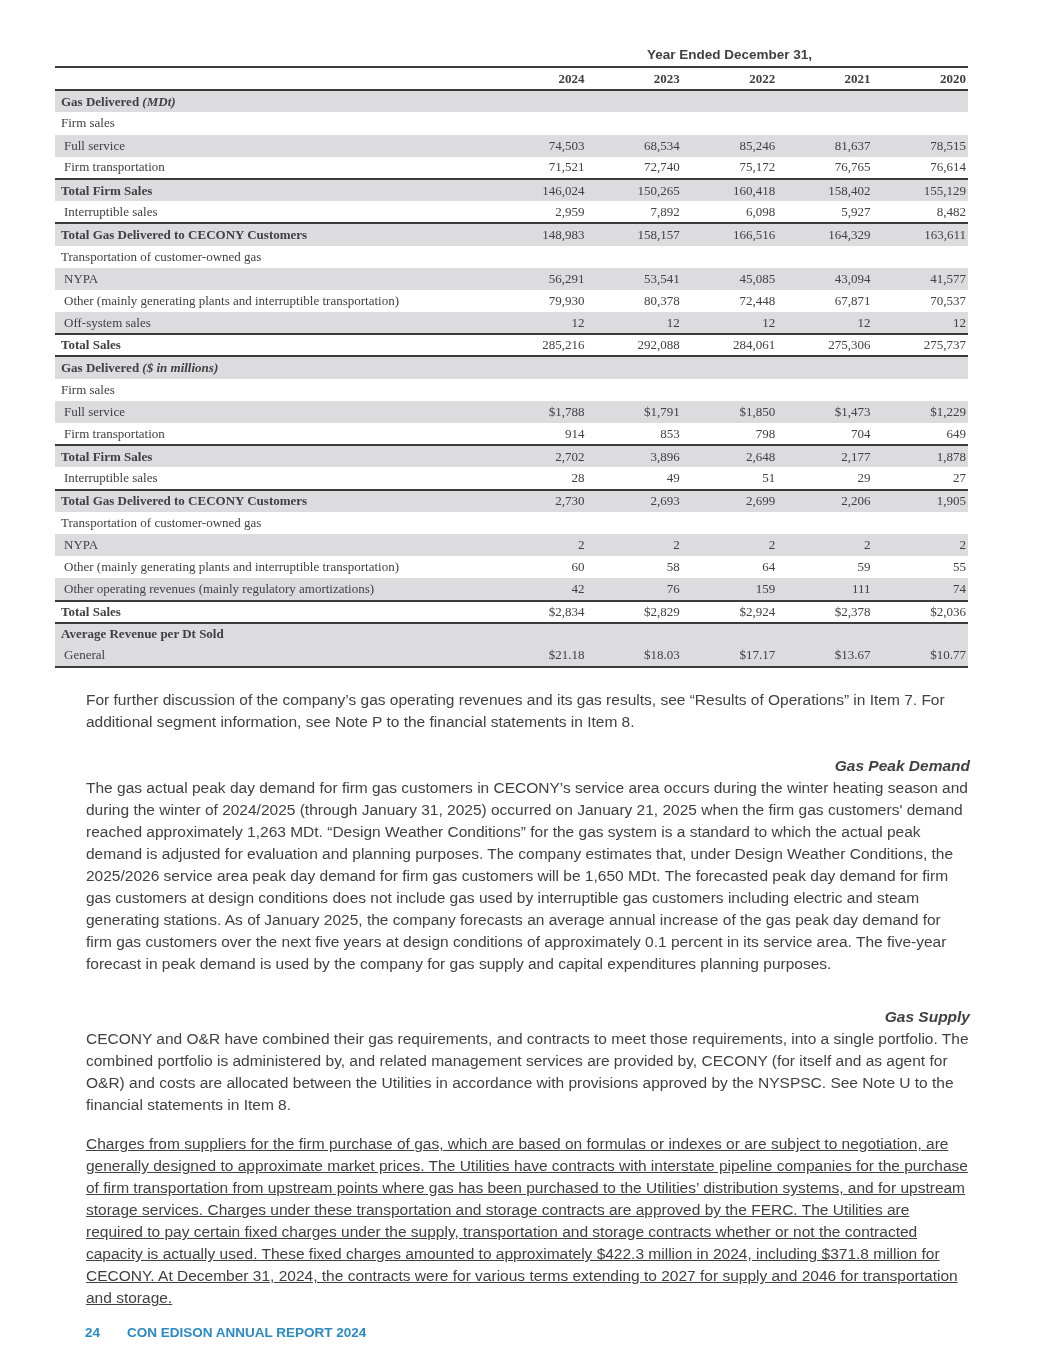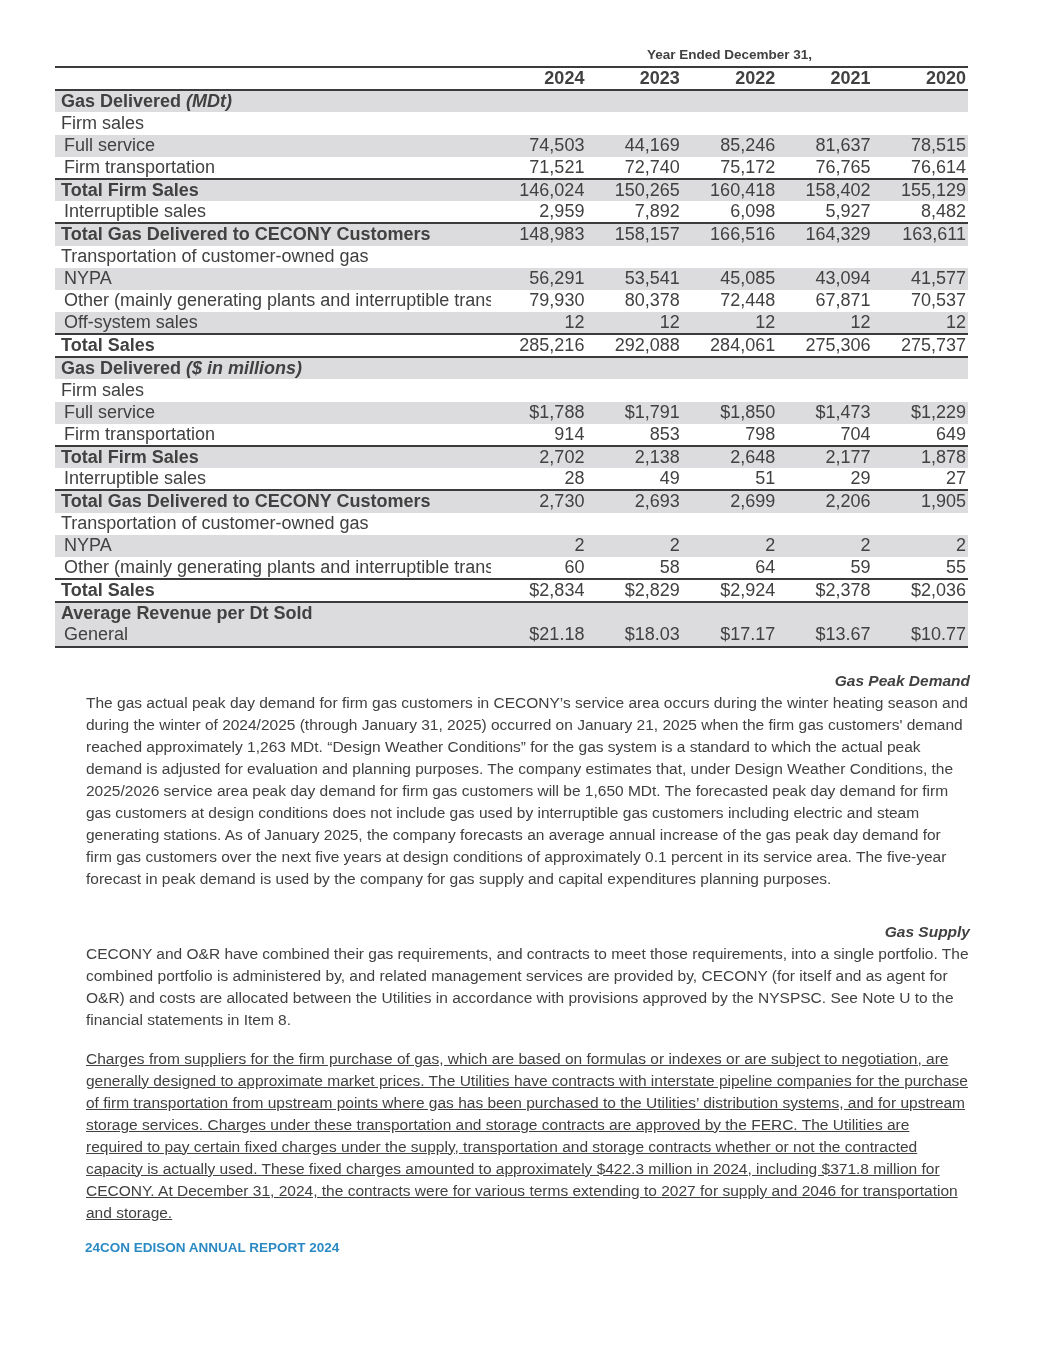--- a/index.html
+++ b/index.html
@@ -30,23 +30,24 @@
     width:477px;
     text-align:center;
     font-weight:bold;
     font-size:13.5px;
     line-height:18px;
   }
   table.gas{
     width:913px;
     border-collapse:collapse;
     table-layout:fixed;
-    font-size:18px;
+    font-size:13px;
     color:var(--text);
     border-bottom:2.5px solid var(--rule);
+    font-family:Liberation Serif, serif;
   }
   table.gas col.c-label{width:436px;}
   table.gas col.c-val{width:95.4px;}
   table.gas th,table.gas td{
     height:22.2px;
     vertical-align:middle;
     font-weight:normal;
     white-space:nowrap;
     overflow:hidden;
   }
@@ -80,20 +81,21 @@
     text-align:right;
   }
   h3.h-peak{margin-top:22px;}
   h3.h-supply{margin-top:31px;}
   p.supply-2{margin-top:17px;text-decoration:underline;}
   
   .footer{
     margin:16px 0 0 30px;
     display:flex;
     align-items:flex-end;
+    gap:27px;
     color:var(--accent);
     font-size:13.5px;
     font-weight:bold;
   }
 </style>
 </head>
 <body>
 
 <div class="page">
 
@@ -123,21 +125,21 @@
     <tbody>
         <tr class="r-section shaded">
           <td class="label" colspan="6">Gas Delivered<i>&nbsp;(MDt)</i></td>
         </tr>
         <tr class="r-group">
           <td class="label" colspan="6">Firm sales</td>
         </tr>
         <tr class="r-item shaded">
           <td class="label">Full service</td>
           <td class="val">74,503</td>
-          <td class="val">44,169</td>
+          <td class="val">68,534</td>
           <td class="val">85,246</td>
           <td class="val">81,637</td>
           <td class="val">78,515</td>
         </tr>
         <tr class="r-item">
           <td class="label">Firm transportation</td>
           <td class="val">71,521</td>
           <td class="val">72,740</td>
           <td class="val">75,172</td>
           <td class="val">76,765</td>
@@ -220,21 +222,21 @@
           <td class="label">Firm transportation</td>
           <td class="val">914</td>
           <td class="val">853</td>
           <td class="val">798</td>
           <td class="val">704</td>
           <td class="val">649</td>
         </tr>
         <tr class="r-total shaded rule-top">
           <td class="label">Total Firm Sales</td>
           <td class="val">2,702</td>
-          <td class="val">2,138</td>
+          <td class="val">3,896</td>
           <td class="val">2,648</td>
           <td class="val">2,177</td>
           <td class="val">1,878</td>
         </tr>
         <tr class="r-item">
           <td class="label">Interruptible sales</td>
           <td class="val">28</td>
           <td class="val">49</td>
           <td class="val">51</td>
           <td class="val">29</td>
@@ -260,20 +262,28 @@
           <td class="val">2</td>
         </tr>
         <tr class="r-item">
           <td class="label">Other (mainly generating plants and interruptible transportation)</td>
           <td class="val">60</td>
           <td class="val">58</td>
           <td class="val">64</td>
           <td class="val">59</td>
           <td class="val">55</td>
         </tr>
+        <tr class="r-item shaded">
+          <td class="label">Other operating revenues (mainly regulatory amortizations)</td>
+          <td class="val">42</td>
+          <td class="val">76</td>
+          <td class="val">159</td>
+          <td class="val">111</td>
+          <td class="val">74</td>
+        </tr>
         <tr class="r-total rule-top">
           <td class="label">Total Sales</td>
           <td class="val">$2,834</td>
           <td class="val">$2,829</td>
           <td class="val">$2,924</td>
           <td class="val">$2,378</td>
           <td class="val">$2,036</td>
         </tr>
         <tr class="r-section shaded rule-top">
           <td class="label" colspan="6">Average Revenue per Dt Sold</td>
@@ -283,20 +293,21 @@
           <td class="val">$21.18</td>
           <td class="val">$18.03</td>
           <td class="val">$17.17</td>
           <td class="val">$13.67</td>
           <td class="val">$10.77</td>
         </tr>
       </tbody>
   </table>
 
   <div class="content">
+    <p class="lead">For further discussion of the company’s gas operating revenues and its gas results, see “Results of Operations” in Item 7. For additional segment information, see Note P to the financial statements in Item 8.</p>
 
     <h3 class="h-peak">Gas Peak Demand</h3>
     <p>The gas actual peak day demand for firm gas customers in CECONY’s service area occurs during the winter heating season and during the winter of 2024/2025 (through January 31, 2025) occurred on January 21, 2025 when the firm gas customers' demand reached approximately 1,263 MDt. “Design Weather Conditions” for the gas system is a standard to which the actual peak demand is adjusted for evaluation and planning purposes. The company estimates that, under Design Weather Conditions, the 2025/2026 service area peak day demand for firm gas customers will be 1,650 MDt. The forecasted peak day demand for firm gas customers at design conditions does not include gas used by interruptible gas customers including electric and steam generating stations. As of January 2025, the company forecasts an average annual increase of the gas peak day demand for firm gas customers over the next five years at design conditions of approximately 0.1 percent in its service area. The five-year forecast in peak demand is used by the company for gas supply and capital expenditures planning purposes.</p>
 
     <h3 class="h-supply">Gas Supply</h3>
     <p>CECONY and O&amp;R have combined their gas requirements, and contracts to meet those requirements, into a single portfolio. The combined portfolio is administered by, and related management services are provided by, CECONY (for itself and as agent for O&amp;R) and costs are allocated between the Utilities in accordance with provisions approved by the NYSPSC. See Note U to the financial statements in Item 8.</p>
     <p class="supply-2">Charges from suppliers for the firm purchase of gas, which are based on formulas or indexes or are subject to negotiation, are generally designed to approximate market prices. The Utilities have contracts with interstate pipeline companies for the purchase of firm transportation from upstream points where gas has been purchased to the Utilities’ distribution systems, and for upstream storage services. Charges under these transportation and storage contracts are approved by the FERC. The Utilities are required to pay certain fixed charges under the supply, transportation and storage contracts whether or not the contracted capacity is actually used. These fixed charges amounted to approximately $422.3 million in 2024, including $371.8 million for CECONY. At December 31, 2024, the contracts were for various terms extending to 2027 for supply and 2046 for transportation and storage.</p>
   </div>
 
   <div class="footer">

